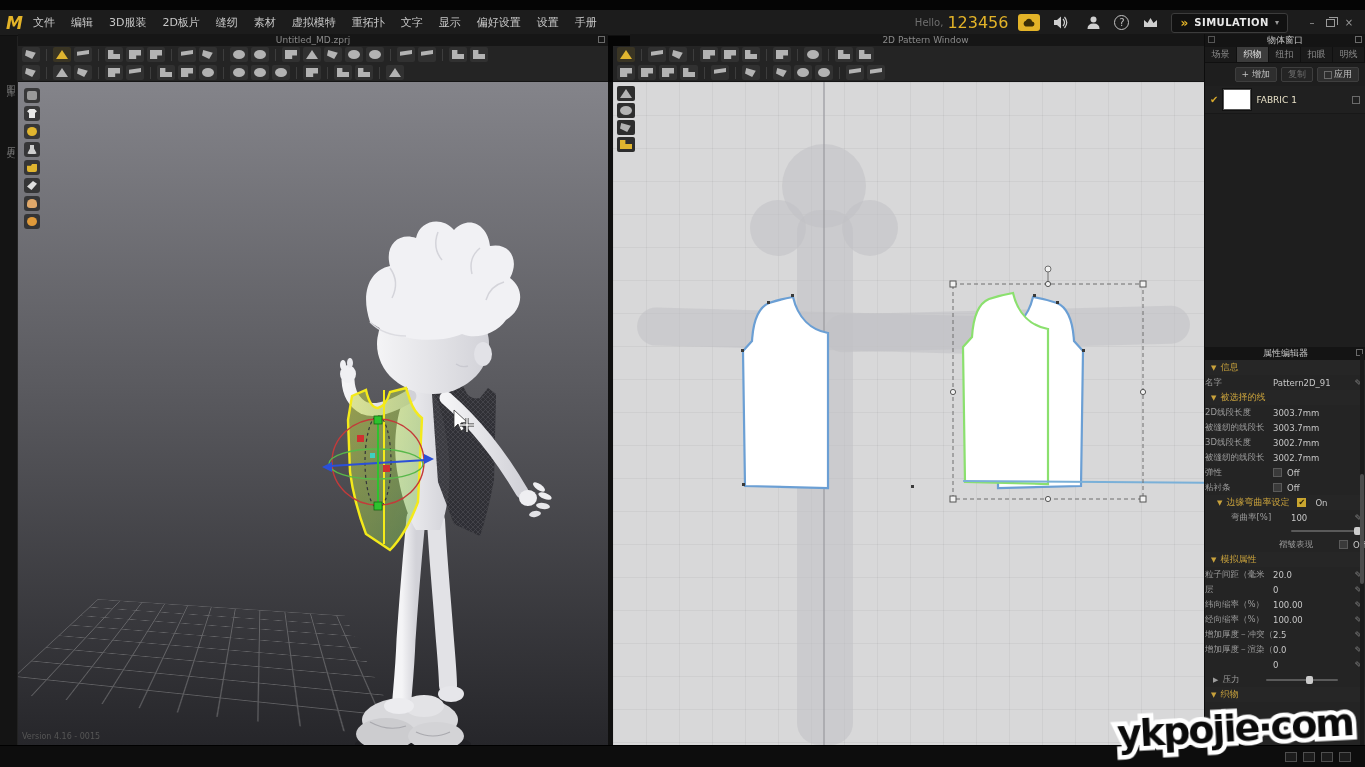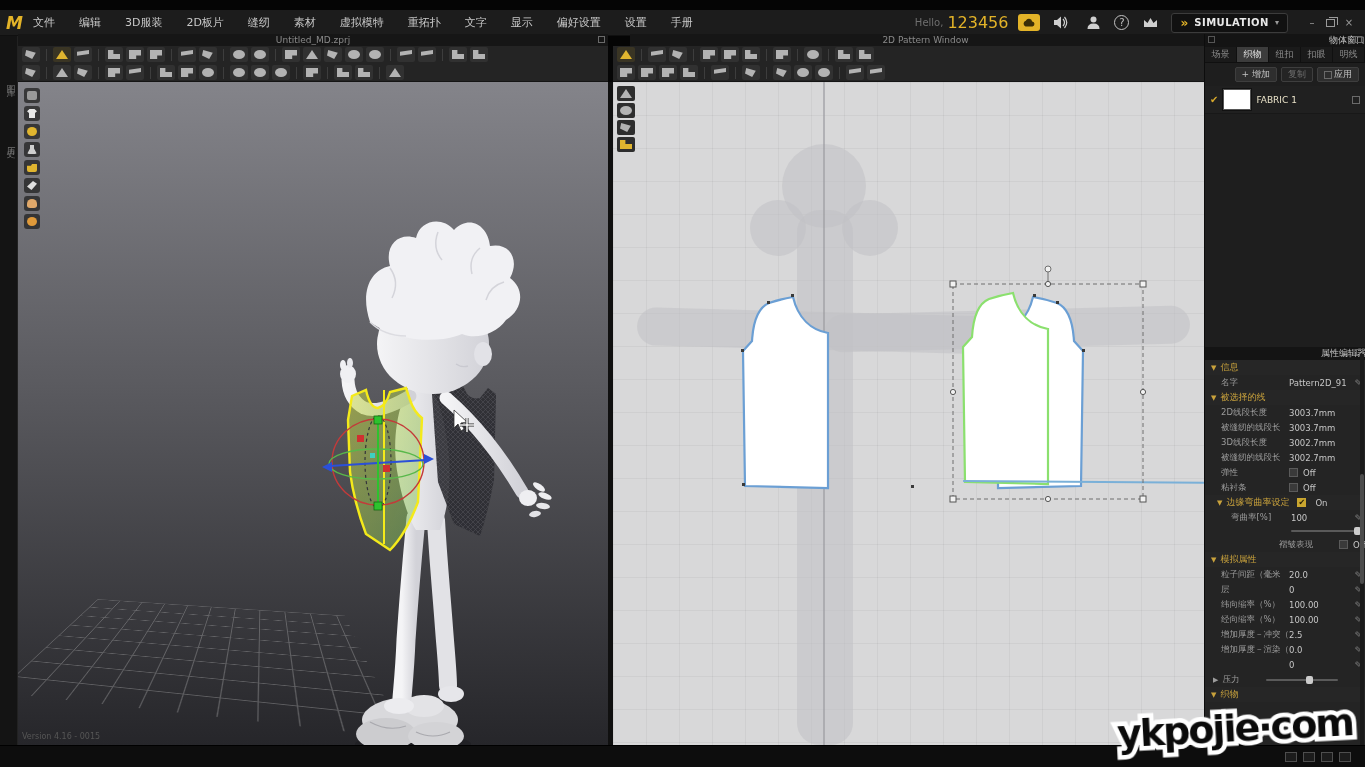--- a/index.html
+++ b/index.html
@@ -2,21 +2,21 @@
 <html><head>
 <meta charset="utf-8">
 <style>
   html,body{margin:0;padding:0;background:#000;}
   *{box-sizing:border-box;font-family:"DejaVu Sans","Liberation Sans",sans-serif;}
   #app{position:relative;width:1365px;height:767px;background:#050505;overflow:hidden;}
 
   
   .topbar{position:absolute;left:0;top:10px;width:1365px;height:26px;background:#1c1c1c;display:flex;align-items:center;border-bottom:1px solid #101010;}
   .logo{color:#e3b328;font-weight:bold;font-style:italic;font-size:17px;margin:0 10px 0 6px;}
-  .menus{display:flex;gap:24px;}
+  .menus{display:flex;gap:16px;}
   .mitem{color:#c9c9c9;font-size:11px;cursor:default;}
   .tb-right{margin-left:auto;display:flex;align-items:center;gap:10px;padding-right:10px;}
   .greet{color:#6f6f6f;font-size:10px;}
   .uname{color:#e3b328;font-size:16px;margin-left:-6px;}
   .tbicon{width:22px;height:17px;display:flex;align-items:center;justify-content:center;border-radius:3px;}
   .tbicon.cloudbg{background:#e3b328;}
   .qmark{width:15px;height:15px;border:1.3px solid #c2c2c2;border-radius:50%;color:#c2c2c2;font-size:10px;display:flex;align-items:center;justify-content:center;}
   .simbtn{display:flex;align-items:center;gap:6px;background:#111;border:1px solid #3c3c3c;border-radius:3px;height:20px;padding:0 8px;}
   .simchev{color:#e3b328;font-weight:bold;font-size:12px;}
   .simlab{color:#e9e9e9;font-size:10px;font-weight:bold;letter-spacing:.5px;}
@@ -70,40 +70,40 @@
   .view2d{position:absolute;left:613px;top:82px;width:591px;height:663px;background:#d8d8d9;overflow:hidden;
     background-image:linear-gradient(rgba(0,0,0,.045) 1px,transparent 1px),linear-gradient(90deg,rgba(0,0,0,.045) 1px,transparent 1px);
     background-size:33px 33px;}
   .sil{position:absolute;background:#c1c1c4;opacity:.55;}
   .centerline{position:absolute;left:210px;top:0;width:2px;height:663px;background:#9d9da1;opacity:.65;}
   .v2dbar{position:absolute;left:4px;top:4px;display:flex;flex-direction:column;gap:2px;}
   .v2dbar .ticon{background:#2e2e2e;}
 
   
   .sidebar{position:absolute;left:1204px;top:34px;width:161px;height:733px;background:#1e1e1e;border-left:1px solid #0d0d0d;}
-  .phead{position:relative;height:13px;background:#141414;color:#c6c6c6;font-size:9px;display:flex;align-items:center;justify-content:flex-end;}
+  .phead{position:relative;height:13px;background:#141414;color:#c6c6c6;font-size:9px;display:flex;align-items:center;justify-content:center;}
   .phead .exp{position:absolute;right:3px;top:2px;width:7px;height:7px;border:1px solid #6a6a6a;}
   .phead .lft{position:absolute;left:3px;top:2px;width:7px;height:7px;border:1px solid #555;}
   .tabs{display:flex;height:16px;background:#1a1a1a;border-bottom:1px solid #101010;}
   .tab{flex:1;display:flex;align-items:center;justify-content:center;font-size:9px;color:#8b8b8b;border-right:1px solid #101010;}
   .tab.active{background:#3c3c3c;color:#e8e8e8;}
   .objbtns{display:flex;justify-content:flex-end;gap:4px;padding:4px 6px;}
   .obtn{height:15px;display:flex;align-items:center;gap:2px;background:#2e2e2e;border:1px solid #3e3e3e;border-radius:2px;color:#c2c2c2;font-size:9px;padding:0 6px;}
   .obtn.dim{color:#6d6d6d;background:#242424;}
   .fabrow{display:flex;align-items:center;gap:5px;height:28px;background:#202020;padding:0 5px;border-bottom:1px solid #181818;}
   .fcheck{color:#d8a92c;font-size:10px;}
   .swatch{width:28px;height:21px;background:#fff;border:1px solid #555;outline:1px solid #111;}
   .fname{color:#e9e2c8;font-size:9px;flex:1;}
   .fmini{width:8px;height:8px;border:1px solid #6a6a6a;}
 
   .propwrap{position:absolute;left:0;top:313px;width:161px;bottom:0;background:#242424;}
   .psec{display:flex;align-items:center;height:15px;padding-left:6px;gap:4px;background:#262626;}
   .tri{color:#c9a23c;font-size:7px;}
   .sectitle{color:#c9a23c;font-size:9px;}
-  .prow{display:flex;align-items:center;height:15px;padding-left:16px;padding-right:4px;font-size:8.5px;}
+  .prow{display:flex;align-items:center;height:15px;padding-left:0;padding-right:4px;font-size:8.5px;}
   .plab{color:#9c9c9c;width:68px;white-space:nowrap;overflow:hidden;flex:none;}
   .pval{color:#c6c6c6;flex:1;}
   .pen{color:#7d7d7d;width:12px;text-align:right;font-size:9px;}
   .cbx{width:9px;height:9px;background:#3a3a3a;border:1px solid #5a5a5a;margin-right:5px;flex:none;display:flex;align-items:center;justify-content:center;}
   .cbx.on{background:#caa62f;border-color:#caa62f;color:#241d05;font-size:8px;}
   .slider{position:relative;height:2px;background:#5a5a5a;border-radius:1px;}
   .slider i{position:absolute;top:-3px;width:7px;height:8px;background:#cccccc;border-radius:2px;}
   .sliderrow{display:flex;align-items:center;height:12px;padding-left:18px;padding-right:4px;}
   .scroll{position:absolute;right:1px;top:320px;width:4px;height:440px;background:#1a1a1a;}
   .scroll i{position:absolute;left:0;top:120px;width:4px;height:110px;background:#4c4c4c;border-radius:2px;}

